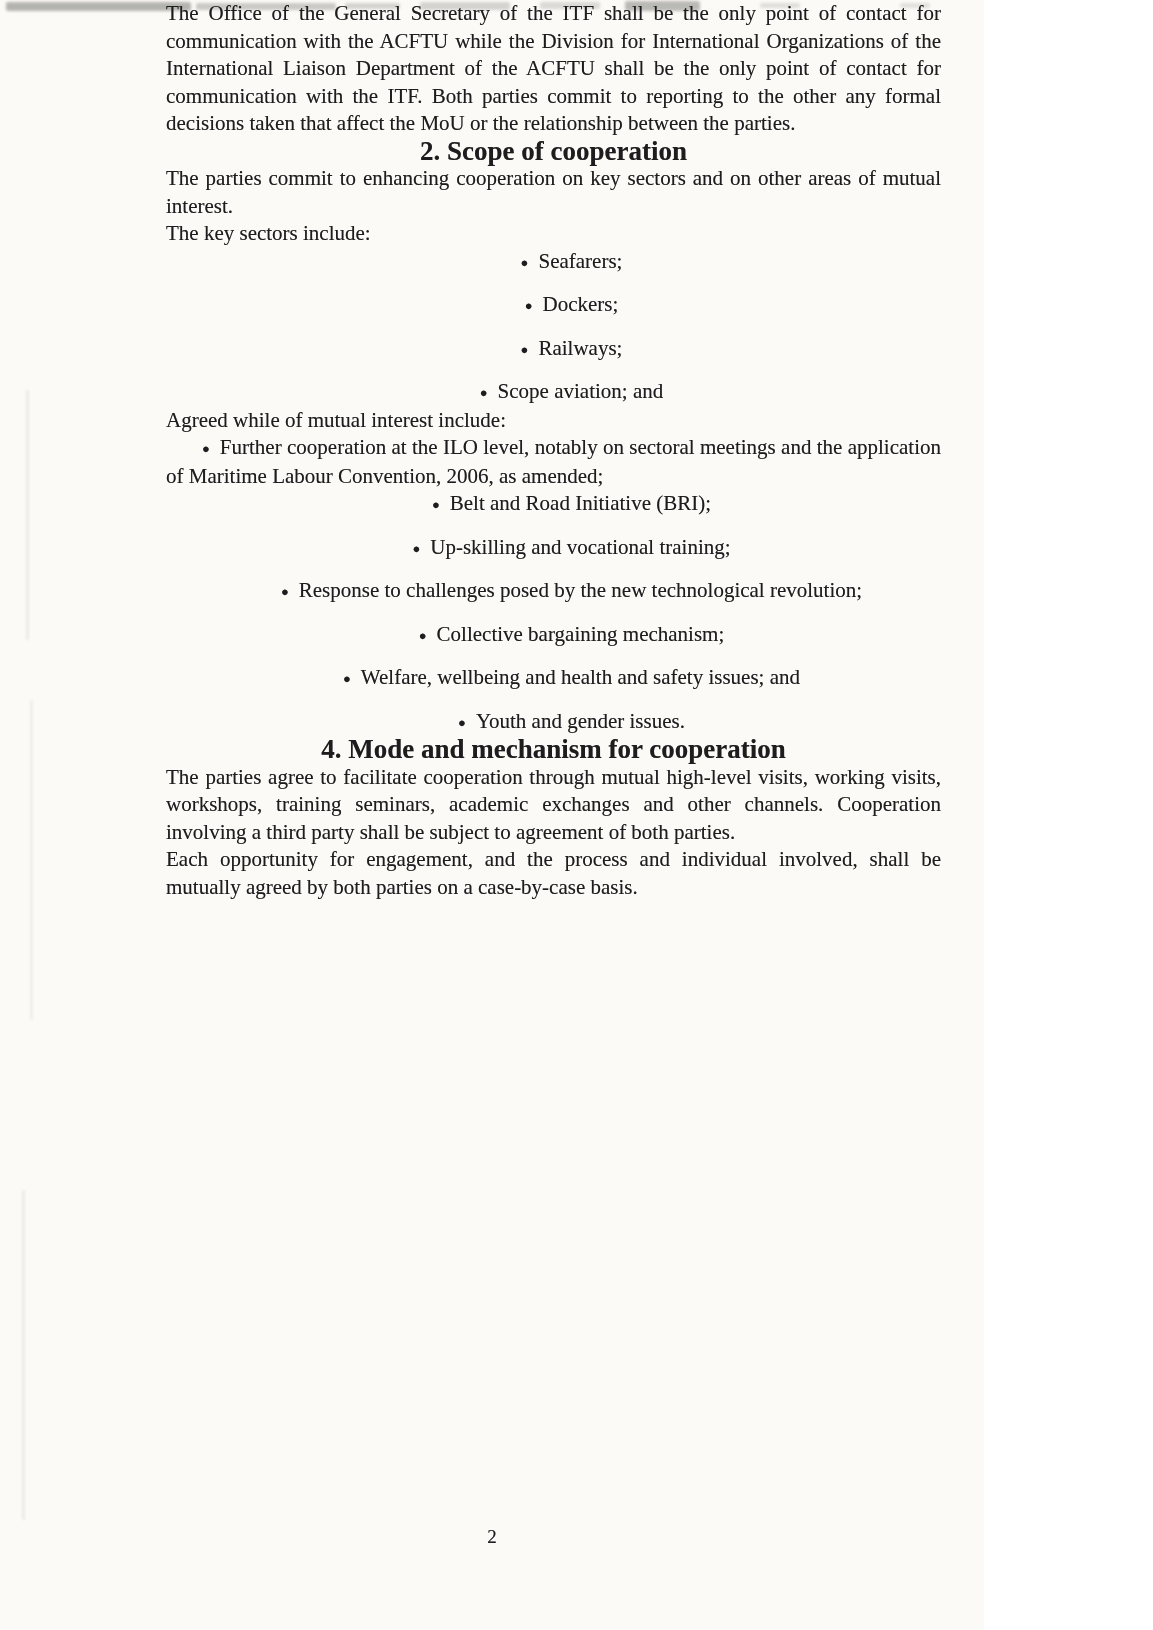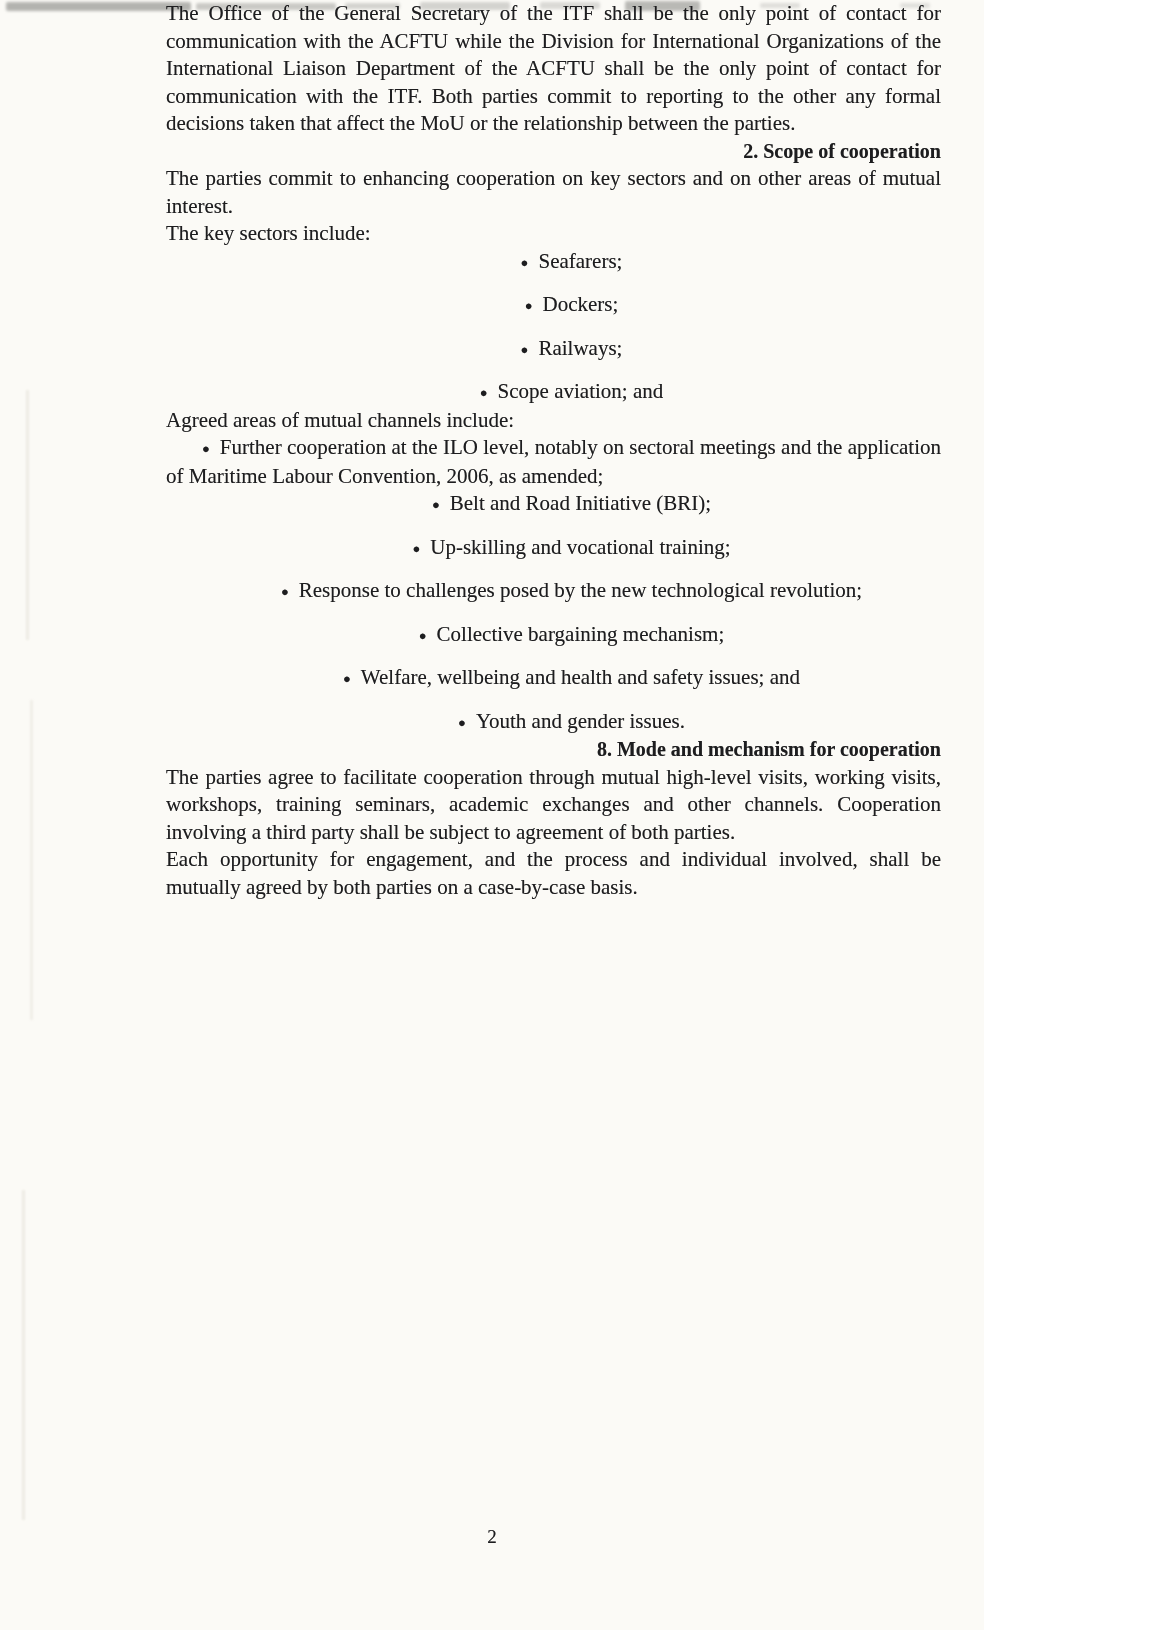--- a/index.html
+++ b/index.html
@@ -17,21 +17,21 @@
     position: absolute;
     left: 166px;
     top: 0;
     width: 775px;
     font-size: 21px;
     line-height: 27.5px;
     text-shadow: 0 0 0.6px rgba(30,30,30,0.45);
   }
   .content p, .content h2, .content ul { margin: 0; padding: 0; }
   .just { text-align: justify; }
-  h2.sec-heading { font-size: 20px; font-weight: 700; line-height: 27.5px; text-align: right; }
+  h2.sec-heading { font-size: 27px; font-weight: 700; line-height: 27.5px; text-align: center; }
 
   .p1      { margin-top: 143px; }
   .h2a     { margin-top: 74px; }
   .p-intro { margin-top: 28px; }
   .p-key   { margin-top: 27px; }
   .ul1     { margin-top: 33px; }
   .p-agreed{ margin-top: 25px; }
   .hang    { margin-top: 27px; text-indent: 36px; }
   .ul2     { margin-top: 13px; }
   .h3a     { margin-top: 87px; }
@@ -117,34 +117,34 @@
 
     <p class="p-key">The key sectors include:</p>
 
     <ul class="list ul1">
       <li><span class="bullet">●</span><span class="li-text">Seafarers;</span></li>
       <li><span class="bullet">●</span><span class="li-text">Dockers;</span></li>
       <li><span class="bullet">●</span><span class="li-text">Railways;</span></li>
       <li><span class="bullet">●</span><span class="li-text">Scope aviation; and</span></li>
     </ul>
 
-    <p class="p-agreed">Agreed areas of mutual channels include:</p>
+    <p class="p-agreed">Agreed while of mutual interest include:</p>
 
     <p class="hang just"><span class="bullet">●</span><span>Further cooperation at the ILO level, notably on sectoral meetings and the application of Maritime Labour Convention, 2006, as amended;</span></p>
 
     <ul class="list ul2">
       <li><span class="bullet">●</span><span class="li-text">Belt and Road Initiative (BRI);</span></li>
       <li><span class="bullet">●</span><span class="li-text">Up-skilling and vocational training;</span></li>
       <li><span class="bullet">●</span><span class="li-text">Response to challenges posed by the new technological revolution;</span></li>
       <li><span class="bullet">●</span><span class="li-text">Collective bargaining mechanism;</span></li>
       <li><span class="bullet">●</span><span class="li-text">Welfare, wellbeing and health and safety issues; and</span></li>
       <li><span class="bullet">●</span><span class="li-text">Youth and gender issues.</span></li>
     </ul>
 
-    <h2 class="sec-heading h3a">8. Mode and mechanism for cooperation</h2>
+    <h2 class="sec-heading h3a">4. Mode and mechanism for cooperation</h2>
 
     <p class="p-s3a just">The parties agree to facilitate cooperation through mutual high-level visits, working visits, workshops, training seminars, academic exchanges and other channels. Cooperation involving a third party shall be subject to agreement of both parties.</p>
 
     <p class="p-s3b just">Each opportunity for engagement, and the process and individual involved, shall be mutually agreed by both parties on a case-by-case basis.</p>
 
   </div>
 
   <div class="page-number">2</div>
 
 </div>

